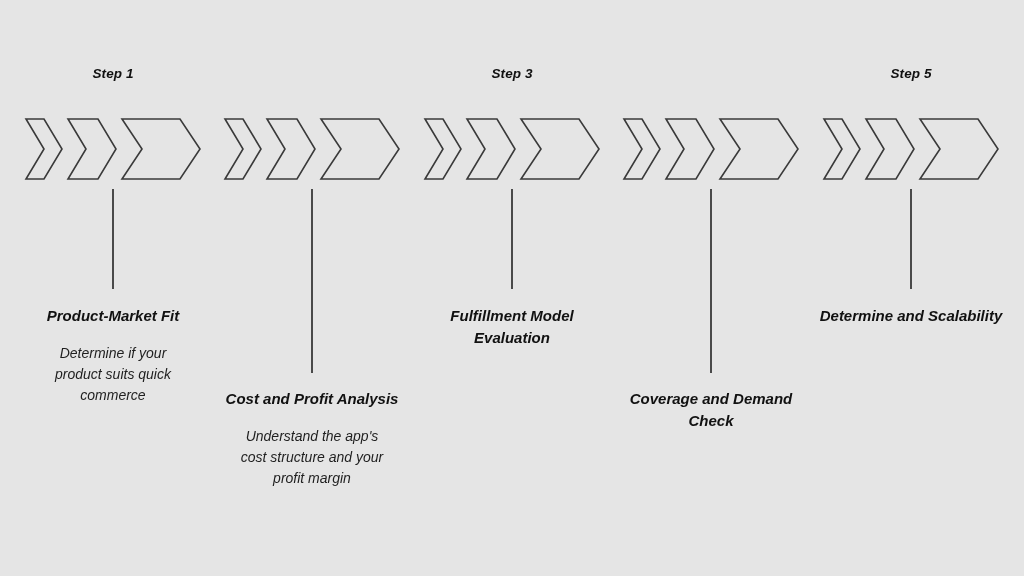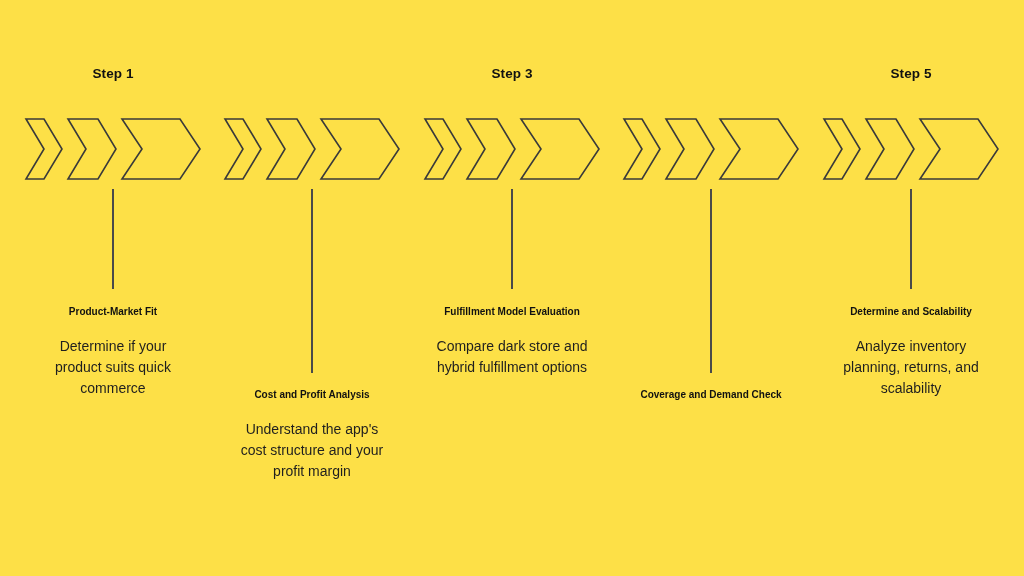--- a/index.html
+++ b/index.html
@@ -10,21 +10,22 @@
     width: 1024px;
     height: 576px;
     background: #ffffff;
     font-family: "Liberation Sans", sans-serif;
     overflow: hidden;
   }
   #stage {
     position: relative;
     width: 1024px;
     height: 576px;
-    background: #fde047;
+    background: #e5e5e5;
+    font-style: italic;
   }
   .step-col {
     position: absolute;
     top: 0;
     width: 200px;
     height: 576px;
   }
   .step-label {
     position: absolute;
     top: 66px;
@@ -56,21 +57,21 @@
     margin-left: -0.8px;
     background: #4a4a4a;
   }
   .text-block {
     position: absolute;
     left: 0;
     width: 200px;
     text-align: center;
   }
   .item-title {
-    font-size: 10px;
+    font-size: 15px;
     font-weight: bold;
     color: #111111;
     line-height: 1.45;
     margin: 0 0 16px 0;
     padding: 0 4px;
   }
   .item-desc {
     font-size: 14px;
     font-weight: normal;
     color: #1f1f1f;
@@ -131,21 +132,20 @@
         <g fill="none" stroke="#3a3a3a" stroke-width="1.6" stroke-linejoin="miter">
           <path d="M4 2 L22 2 L40 32 L22 62 L4 62 L22 32 Z"></path>
           <path d="M46 2 L76 2 L94 32 L76 62 L46 62 L64 32 Z"></path>
           <path d="M100 2 L158 2 L178 32 L158 62 L100 62 L120 32 Z"></path>
         </g>
       </svg>
     </div>
     <div class="connector"></div>
     <div class="text-block">
       <p class="item-title">Fulfillment Model Evaluation</p>
-      <p class="item-desc">Compare dark store and hybrid fulfillment options</p>
     </div>
   </div>
 
   <div class="step-col col-low" style="left:611px;">
     <div class="chevron-group">
       <svg viewBox="0 0 182 64" xmlns="http://www.w3.org/2000/svg">
         <g fill="none" stroke="#3a3a3a" stroke-width="1.6" stroke-linejoin="miter">
           <path d="M4 2 L22 2 L40 32 L22 62 L4 62 L22 32 Z"></path>
           <path d="M46 2 L76 2 L94 32 L76 62 L46 62 L64 32 Z"></path>
           <path d="M100 2 L158 2 L178 32 L158 62 L100 62 L120 32 Z"></path>
@@ -165,17 +165,16 @@
         <g fill="none" stroke="#3a3a3a" stroke-width="1.6" stroke-linejoin="miter">
           <path d="M4 2 L22 2 L40 32 L22 62 L4 62 L22 32 Z"></path>
           <path d="M46 2 L76 2 L94 32 L76 62 L46 62 L64 32 Z"></path>
           <path d="M100 2 L158 2 L178 32 L158 62 L100 62 L120 32 Z"></path>
         </g>
       </svg>
     </div>
     <div class="connector"></div>
     <div class="text-block">
       <p class="item-title">Determine and Scalability</p>
-      <p class="item-desc">Analyze inventory planning, returns, and scalability</p>
     </div>
   </div>
 
 </div>
 
 </body></html>

